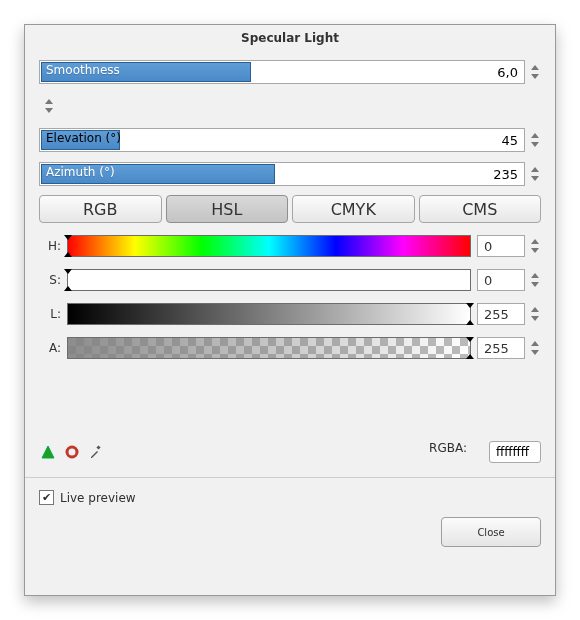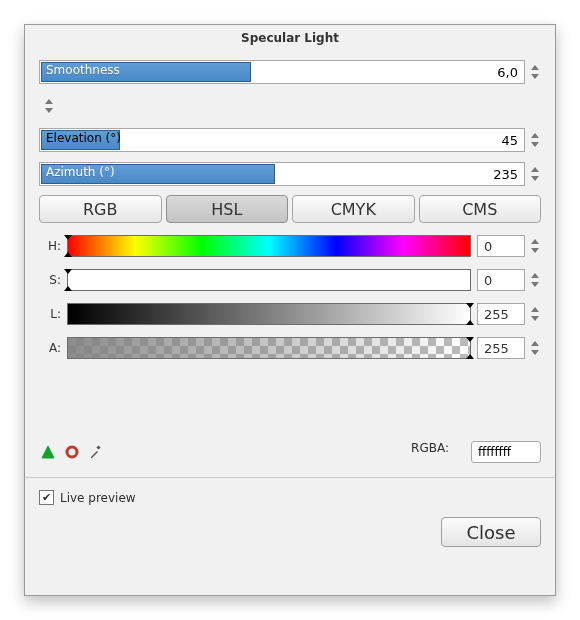--- a/index.html
+++ b/index.html
@@ -36,27 +36,27 @@
     background-position:0 0,8px 8px;
   }
   .checker::after{content:"";position:absolute;inset:0;background:linear-gradient(90deg,rgba(128,128,128,.9),rgba(255,255,255,0))}
   .mark-top,.mark-bot{position:absolute;width:0;height:0}
   .mark-top{top:-1px;border-left:4px solid transparent;border-right:4px solid transparent;border-top:5px solid #000}
   .mark-bot{bottom:-1px;border-left:4px solid transparent;border-right:4px solid transparent;border-bottom:5px solid #000}
   .tool-row{display:flex;align-items:center;margin-top:80px}
   .tool-icons{display:flex;gap:6px;align-items:center}
   .icon-btn{width:18px;height:18px;display:flex;align-items:center;justify-content:center;cursor:pointer}
   .rgba-wrap{margin-left:auto;display:flex;align-items:flex-start;gap:22px}
-  .rgba-box{background:#fff;border:1px solid #a8a8a8;border-radius:3px;height:22px;width:70px;display:flex;align-items:center;padding:0 4px;box-sizing:border-box}
+  .rgba-box{background:#fff;border:1px solid #a8a8a8;border-radius:3px;height:22px;width:52px;display:flex;align-items:center;padding:0 4px;box-sizing:border-box}
   .rgba-box input{border:0;outline:0;width:100%;font-size:12px;font-family:inherit}
   .separator{height:1px;background:#ccc;margin:14px -14px 10px}
   .live{display:flex;align-items:center;gap:6px;padding:2px 0}
   .check{width:13px;height:13px;border:1px solid #777;background:#fff;display:flex;align-items:center;justify-content:center;font-size:11px;line-height:1}
   .footer{display:flex;justify-content:flex-end;gap:8px;margin-top:10px}
-  .btn{min-width:70px;height:28px;display:flex;align-items:center;justify-content:center;background:linear-gradient(#fbfbfb,#e5e5e5);border:1px solid #9e9e9e;border-radius:4px;cursor:pointer;font-size:18px;padding:0 14px}
+  .btn{min-width:70px;height:28px;display:flex;align-items:center;justify-content:center;background:linear-gradient(#fbfbfb,#e5e5e5);border:1px solid #9e9e9e;border-radius:4px;cursor:pointer;font-size:10px;padding:0 14px}
 </style>
 </head>
 <body>
 
 <div class="frame">
   <div class="dialog">
     <div class="title">Specular Light</div>
     <div class="content">
 
       <div id="sliders">

